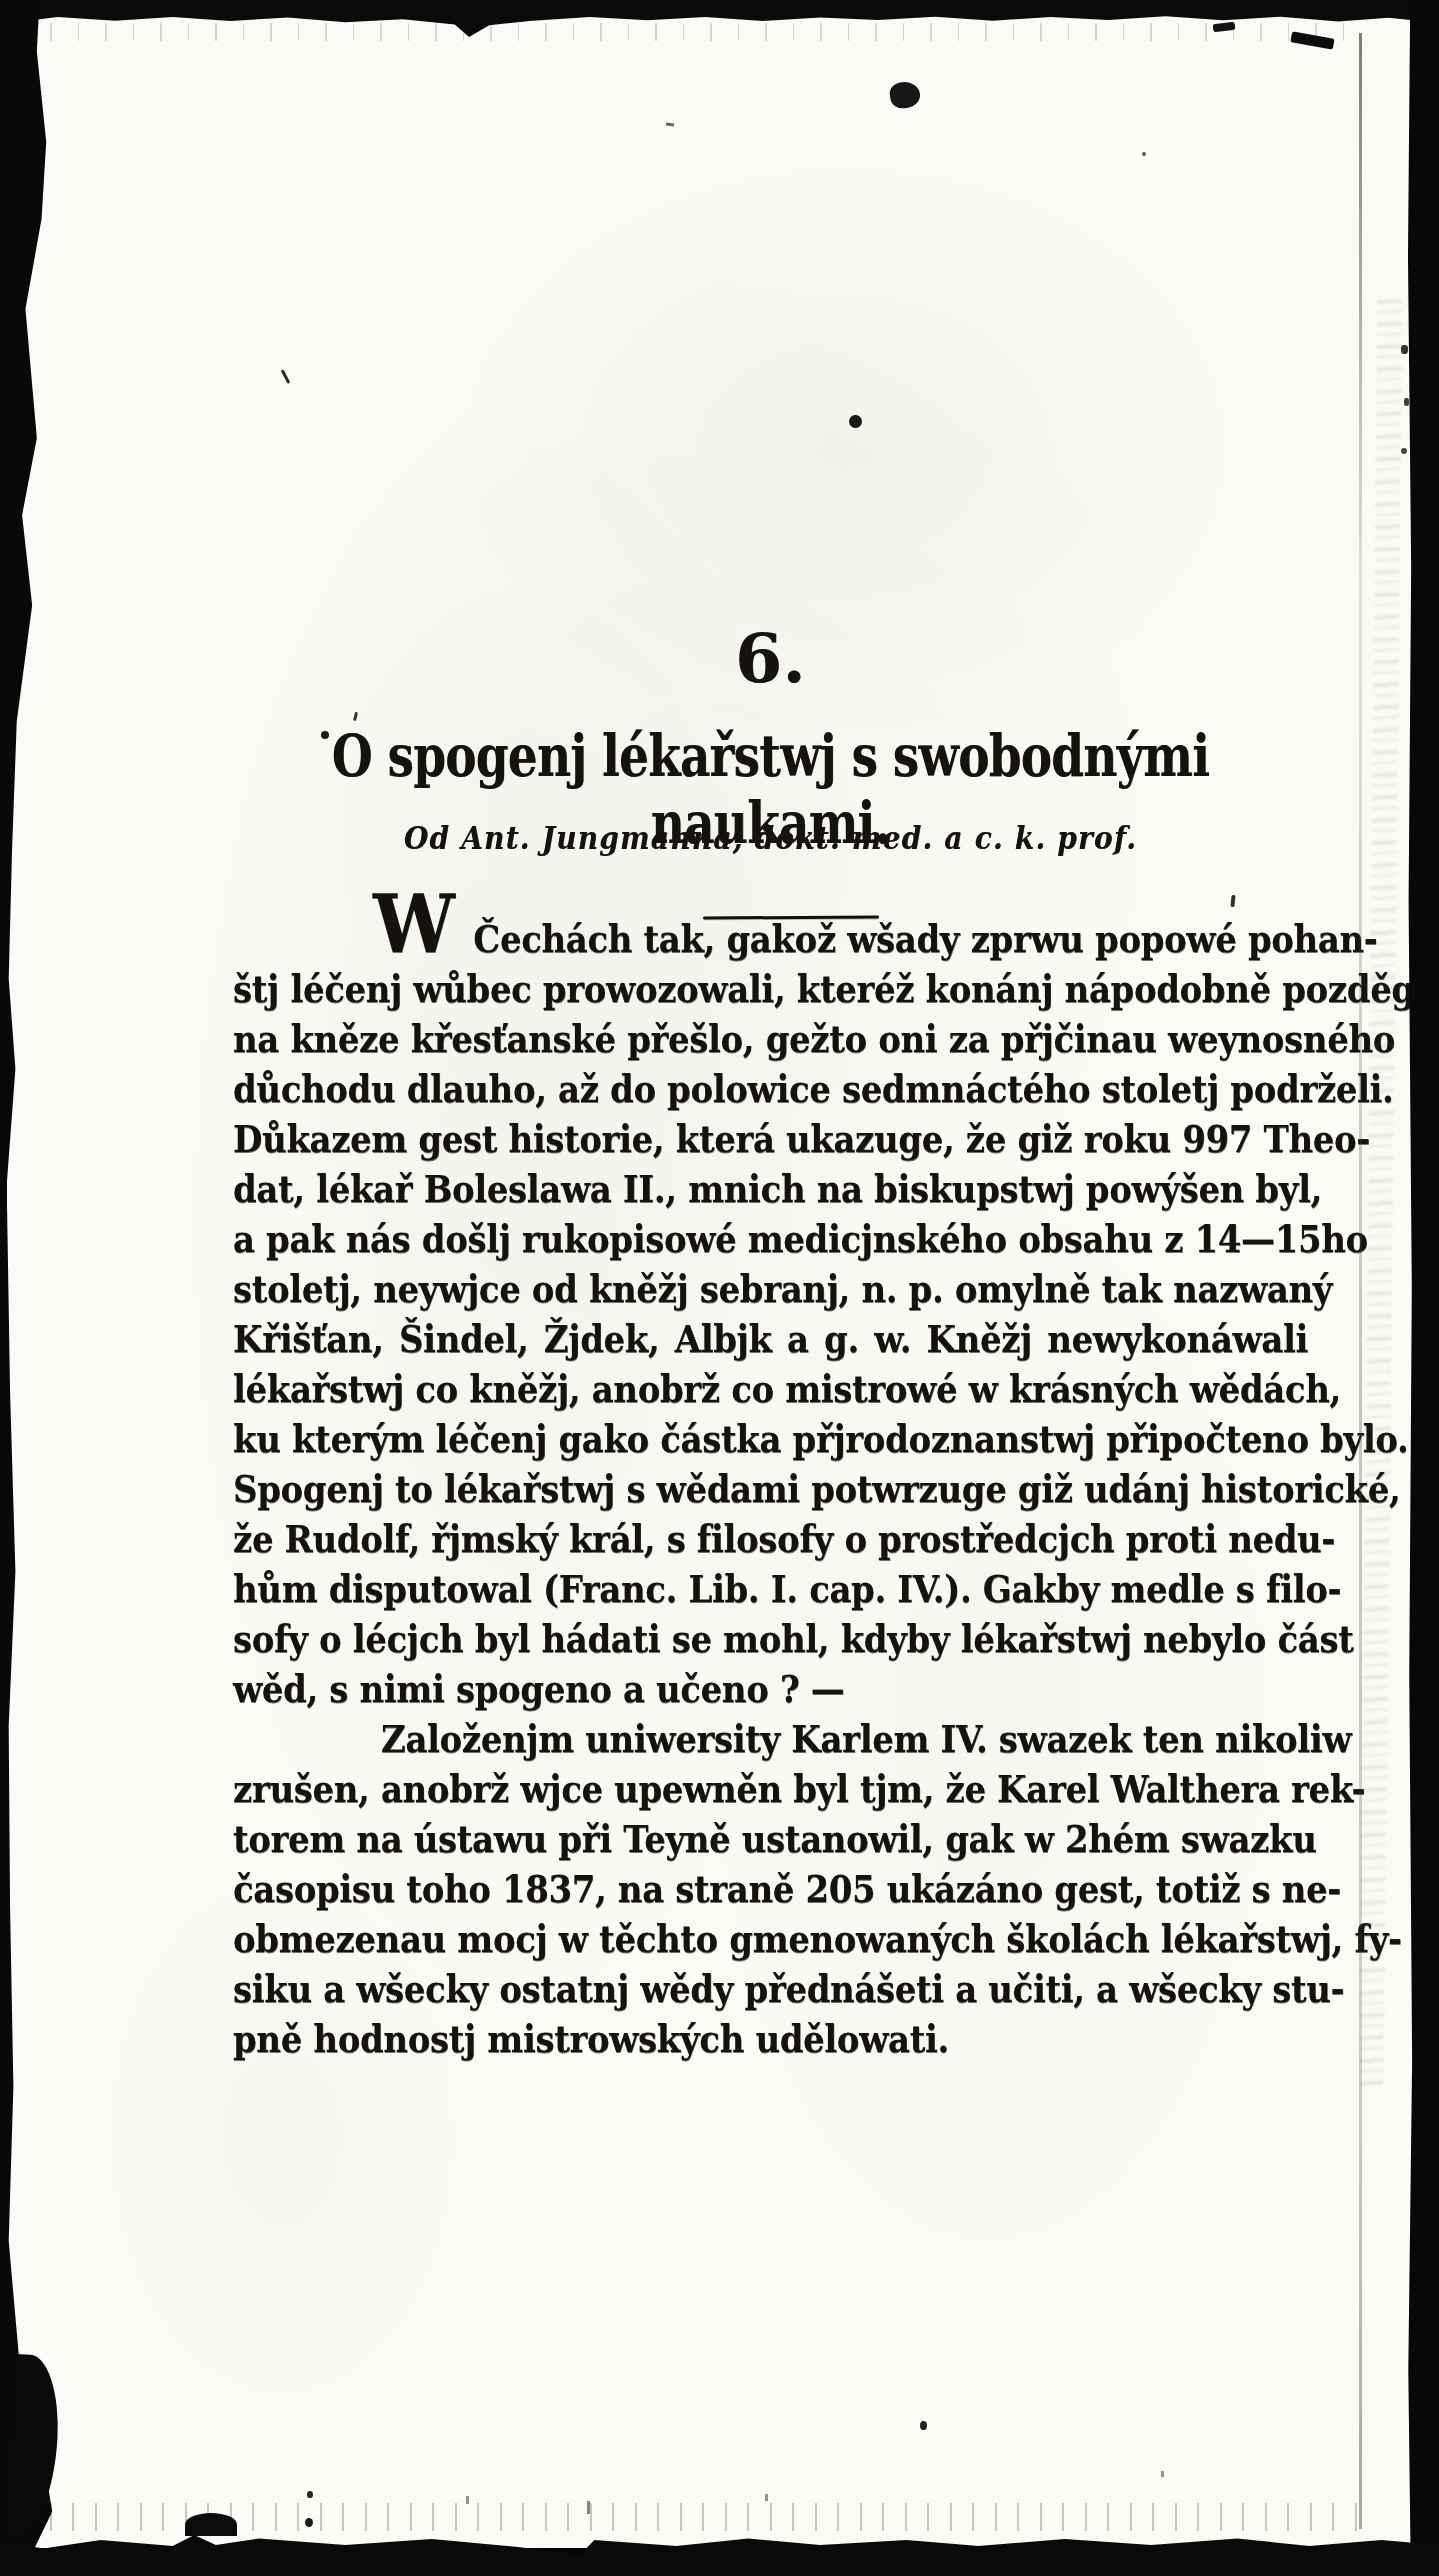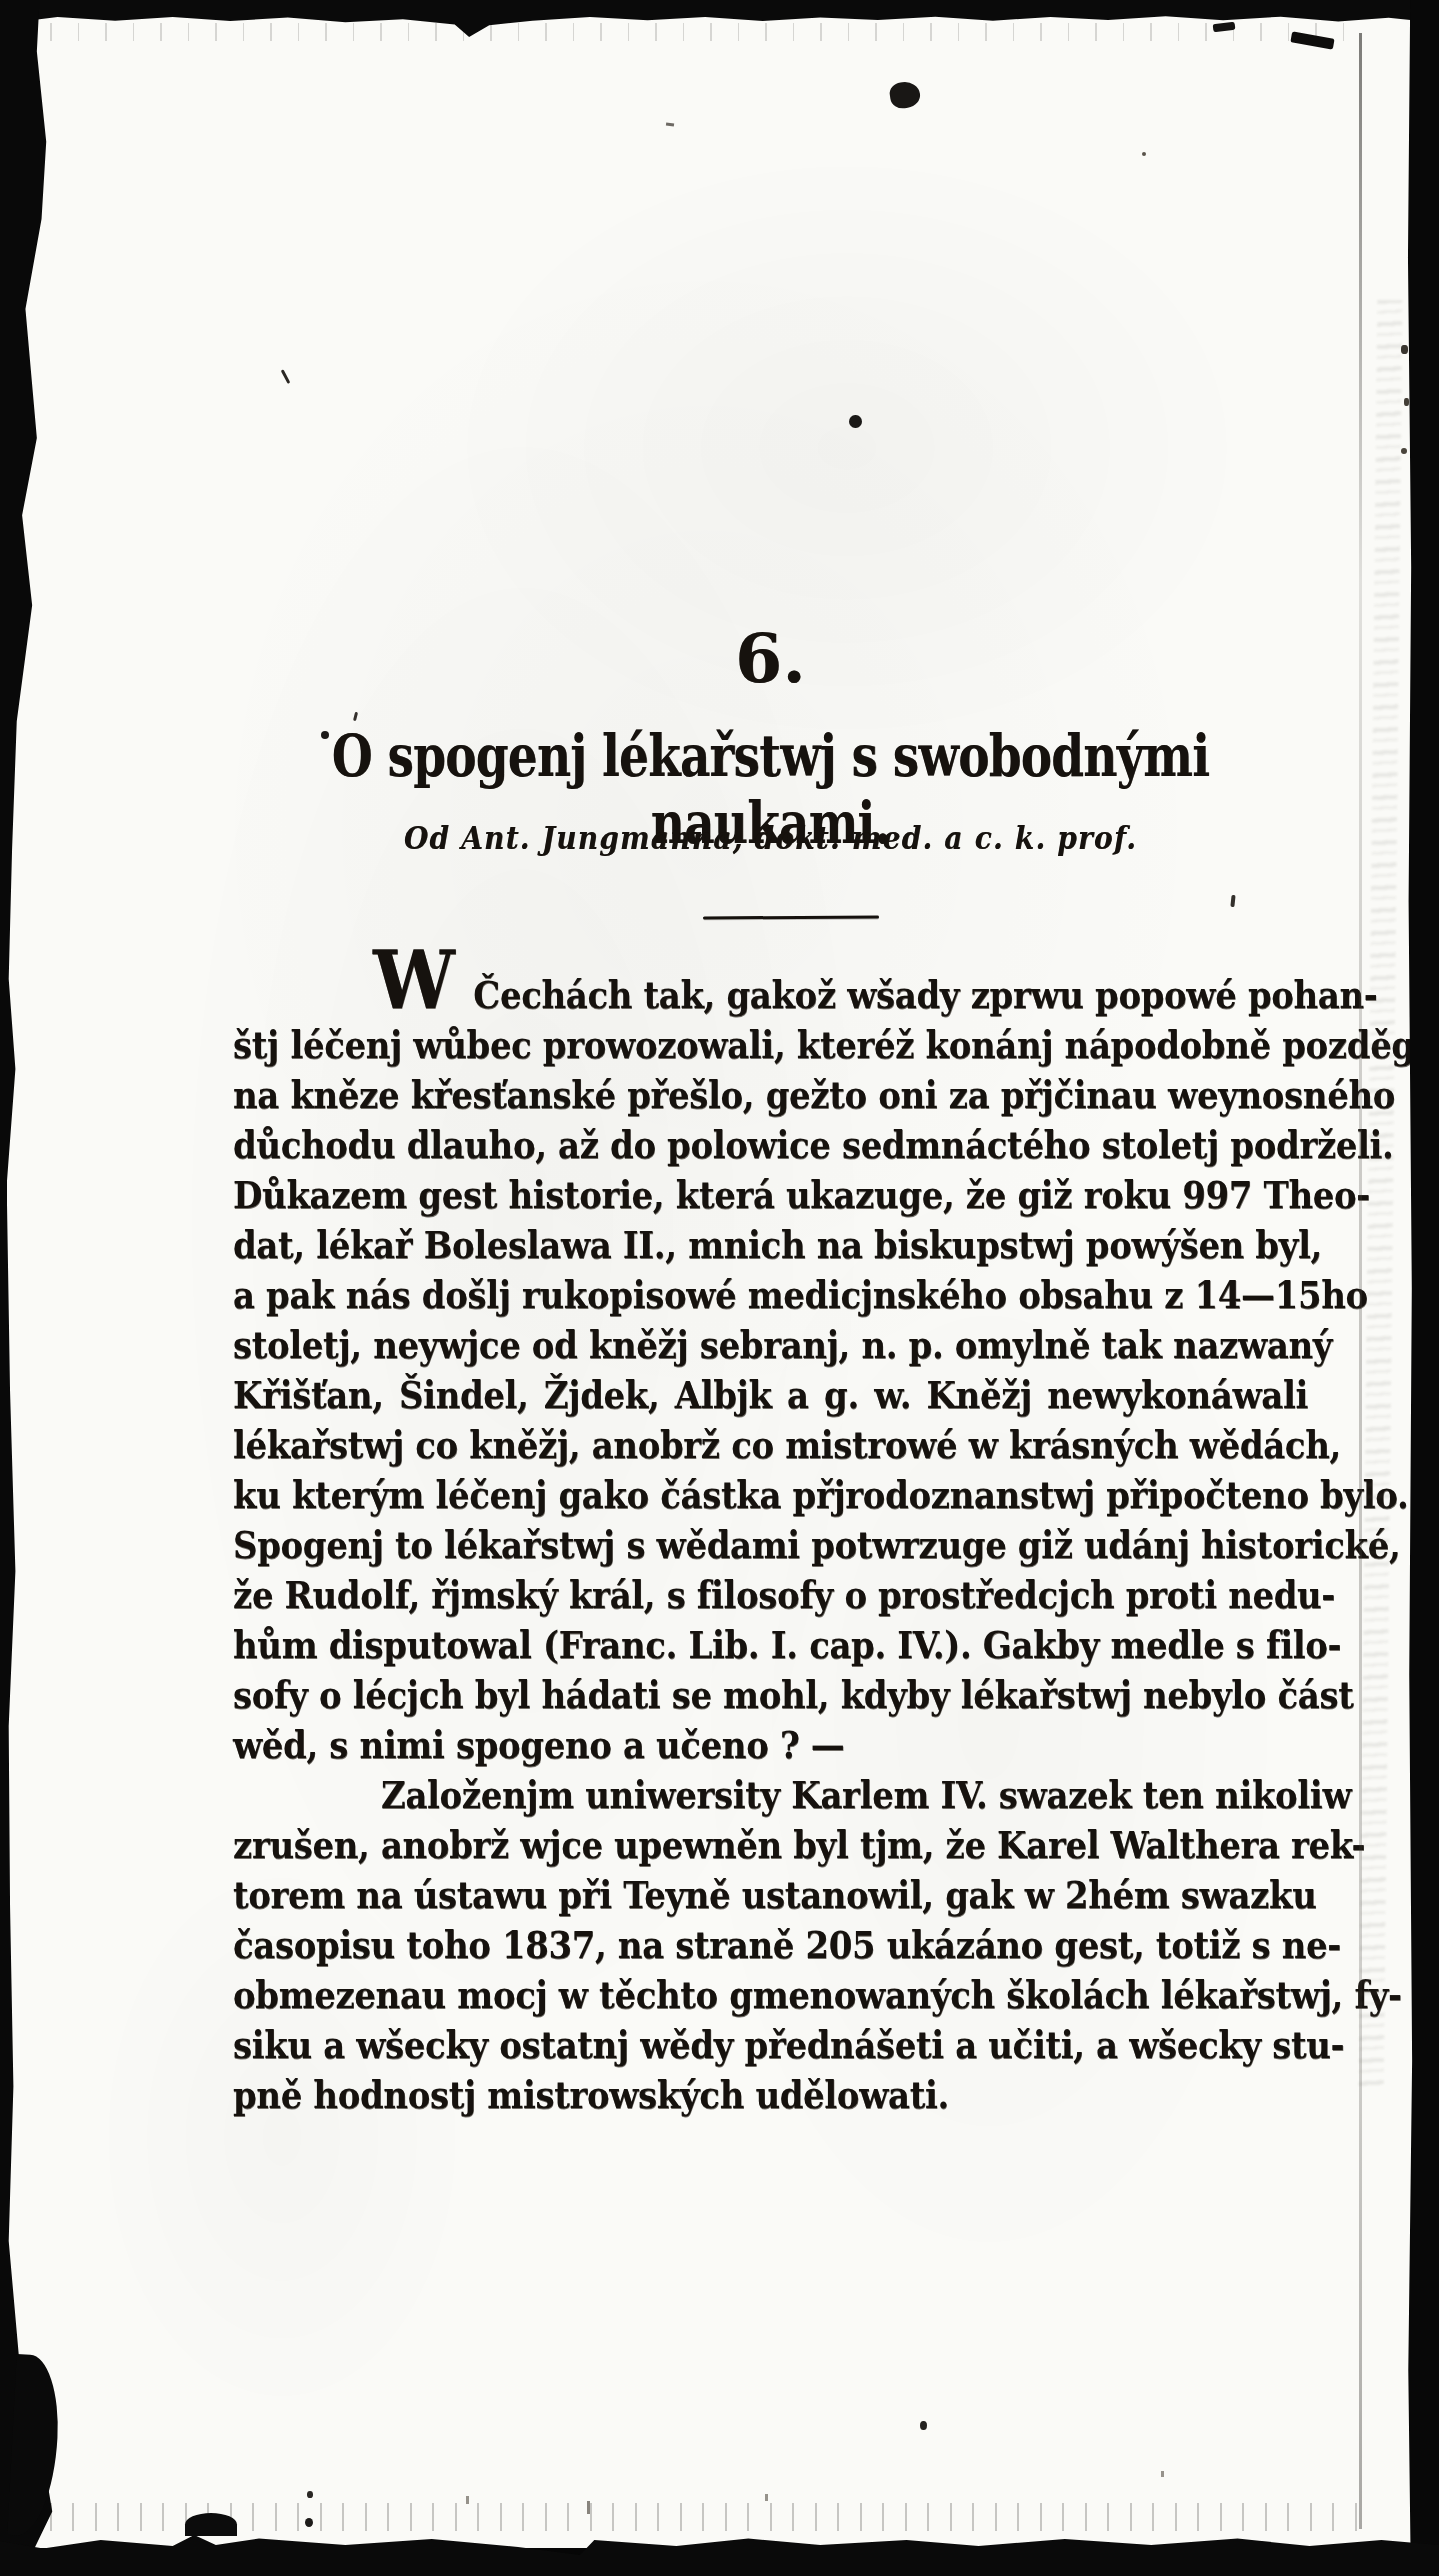--- a/index.html
+++ b/index.html
@@ -76,21 +76,21 @@
           font-size:68px;font-weight:700;line-height:72px;}
   .title{position:absolute;left:233px;width:1075px;top:739px;text-align:center;
          font-size:47px;font-weight:700;line-height:55px;letter-spacing:-0.8px;
          transform:scaleY(1.22);transform-origin:50% 70%;}
   .byline{position:absolute;left:233px;width:1075px;top:820px;text-align:center;
           font-size:28px;font-weight:700;font-style:italic;line-height:38px;letter-spacing:1.2px;
           transform:scaleY(1.1);}
   .rule{position:absolute;left:703px;top:916px;width:176px;height:3.3px;background:#15110d;
         border-radius:1.7px;transform:rotate(-.25deg);z-index:3;
         box-shadow:0 0.8px 0 rgba(20,15,10,.25);}
-  .bodyblock{position:absolute;left:233px;top:970px;width:1075px;z-index:3;}
+  .bodyblock{position:absolute;left:233px;top:914px;width:1075px;z-index:3;}
   .line{height:50px;line-height:50px;font-size:34px;font-weight:700;letter-spacing:-0.4px;
         text-align:justify;text-align-last:justify;text-justify:inter-word;
         white-space:nowrap;transform:scaleY(1.1);}
   .line.plain{text-align:left;text-align-last:left;}
   .line.indent{padding-left:148px;}
   .line.firstline{padding-left:140px;}
   .dropcap{font-size:73px;line-height:0;font-weight:700;margin-right:18.3px;letter-spacing:0;}
 </style>
 </head>
 <body>

